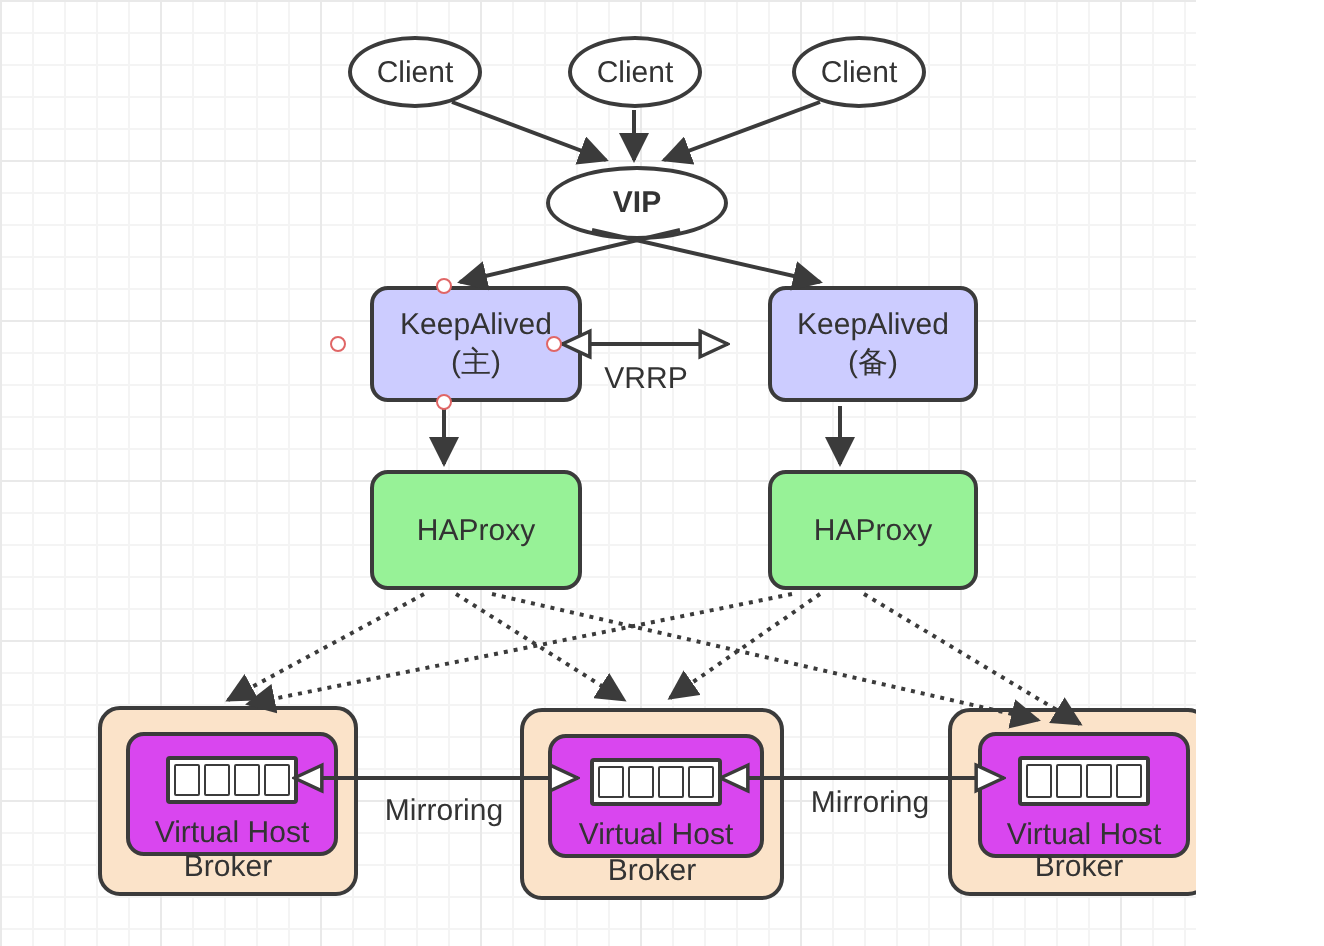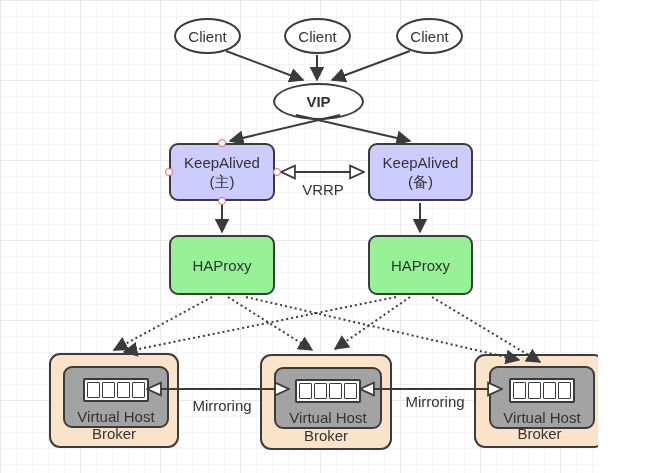--- a/index.html
+++ b/index.html
@@ -29,34 +29,34 @@
     justify-content:center;
     color:#333333;
     font-size:15px;
     line-height:19px;
     text-align:center;
   }
   .ellipse{
     border-radius:50%;
     background:#ffffff;
   }
-  .rounded{border-radius:9px;}
+  .rounded{border-radius:9px;margin-left:16px;}
   .keepalived{background:#ccccff;}
   .haproxy{background:#97f297;justify-content:center;}
   .broker-outer{
     background:#fbe3c9;
     border-radius:11px;
     justify-content:flex-start;
   }
   .broker-inner{
     position:absolute;
     box-sizing:border-box;
     border:2px solid #3b3b3b;
     border-radius:9px;
-    background:#a3a3a3;
+    background:#d946ef;
     display:flex;
     flex-direction:column;
     align-items:center;
     color:#333333;
     font-size:15px;
   }
   .queue{
     box-sizing:border-box;
     margin-top:10px;
     width:66px;height:28px;

